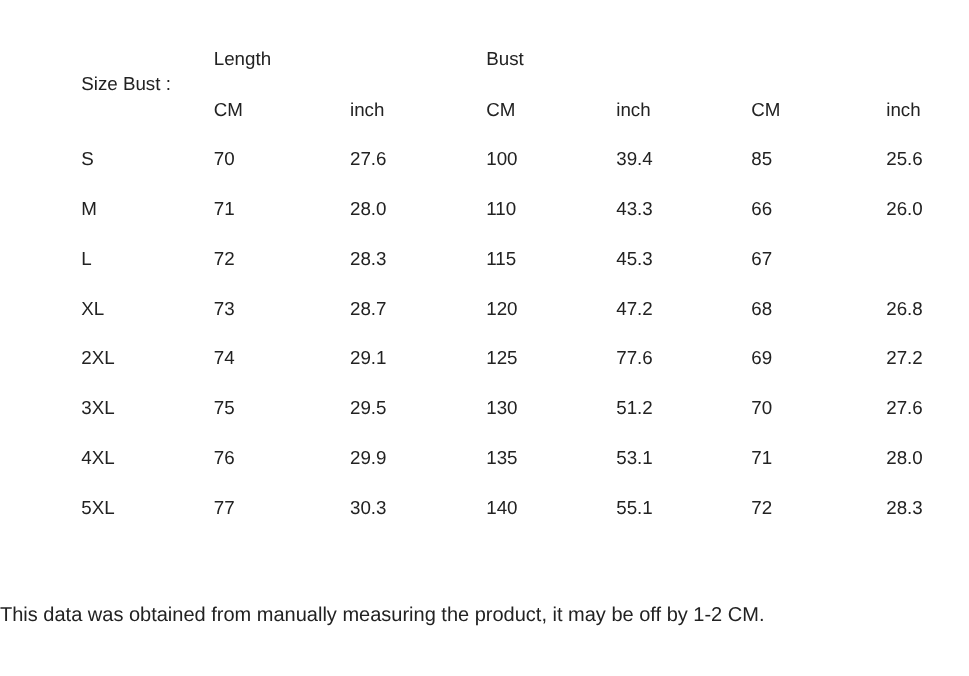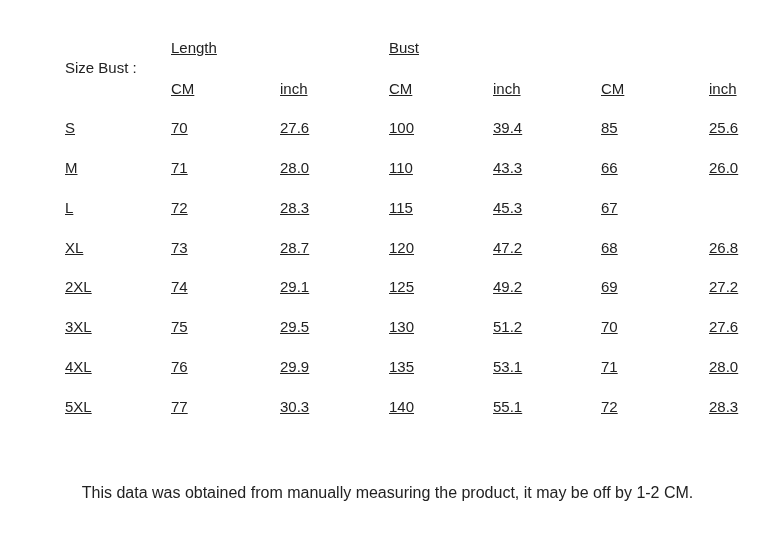--- a/index.html
+++ b/index.html
@@ -16,21 +16,20 @@
     position: absolute;
     left: 65px;
     top: 27px;
     width: 711px;
     font-size: 15px;
   }
   .hdr { position: relative; }
   .row {
     display: grid;
     grid-template-columns: 106px 109px 109px 104px 108px 108px 67px;
-    text-decoration: underline;
   }
   .row.groups { height: 41px; }
   .row.units  { height: 40px; }
   .row.data   { height: 39.75px; }
   .cell {
     display: flex;
     align-items: center;
     white-space: nowrap;
     overflow: visible;
   }
@@ -42,21 +41,20 @@
     width: 106px;
     display: flex;
     align-items: center;
     white-space: nowrap;
   }
   .footnote {
     position: absolute;
     left: 0;
     top: 484px;
     width: 775px;
-    text-align: center;
     font-size: 16px;
     color: #222222;
   }
 </style>
 </head>
 <body>
 
 <div class="table">
   <div class="hdr">
     <div class="title-cell">Size Bust :</div>
@@ -116,21 +114,21 @@
     <div class="cell">47.2</div>
     <div class="cell">68</div>
     <div class="cell">26.8</div>
   </div>
 
   <div class="row data">
     <div class="cell">2XL</div>
     <div class="cell">74</div>
     <div class="cell">29.1</div>
     <div class="cell">125</div>
-    <div class="cell">49.2</div>
+    <div class="cell">77.6</div>
     <div class="cell">69</div>
     <div class="cell">27.2</div>
   </div>
 
   <div class="row data">
     <div class="cell">3XL</div>
     <div class="cell">75</div>
     <div class="cell">29.5</div>
     <div class="cell">130</div>
     <div class="cell">51.2</div>

